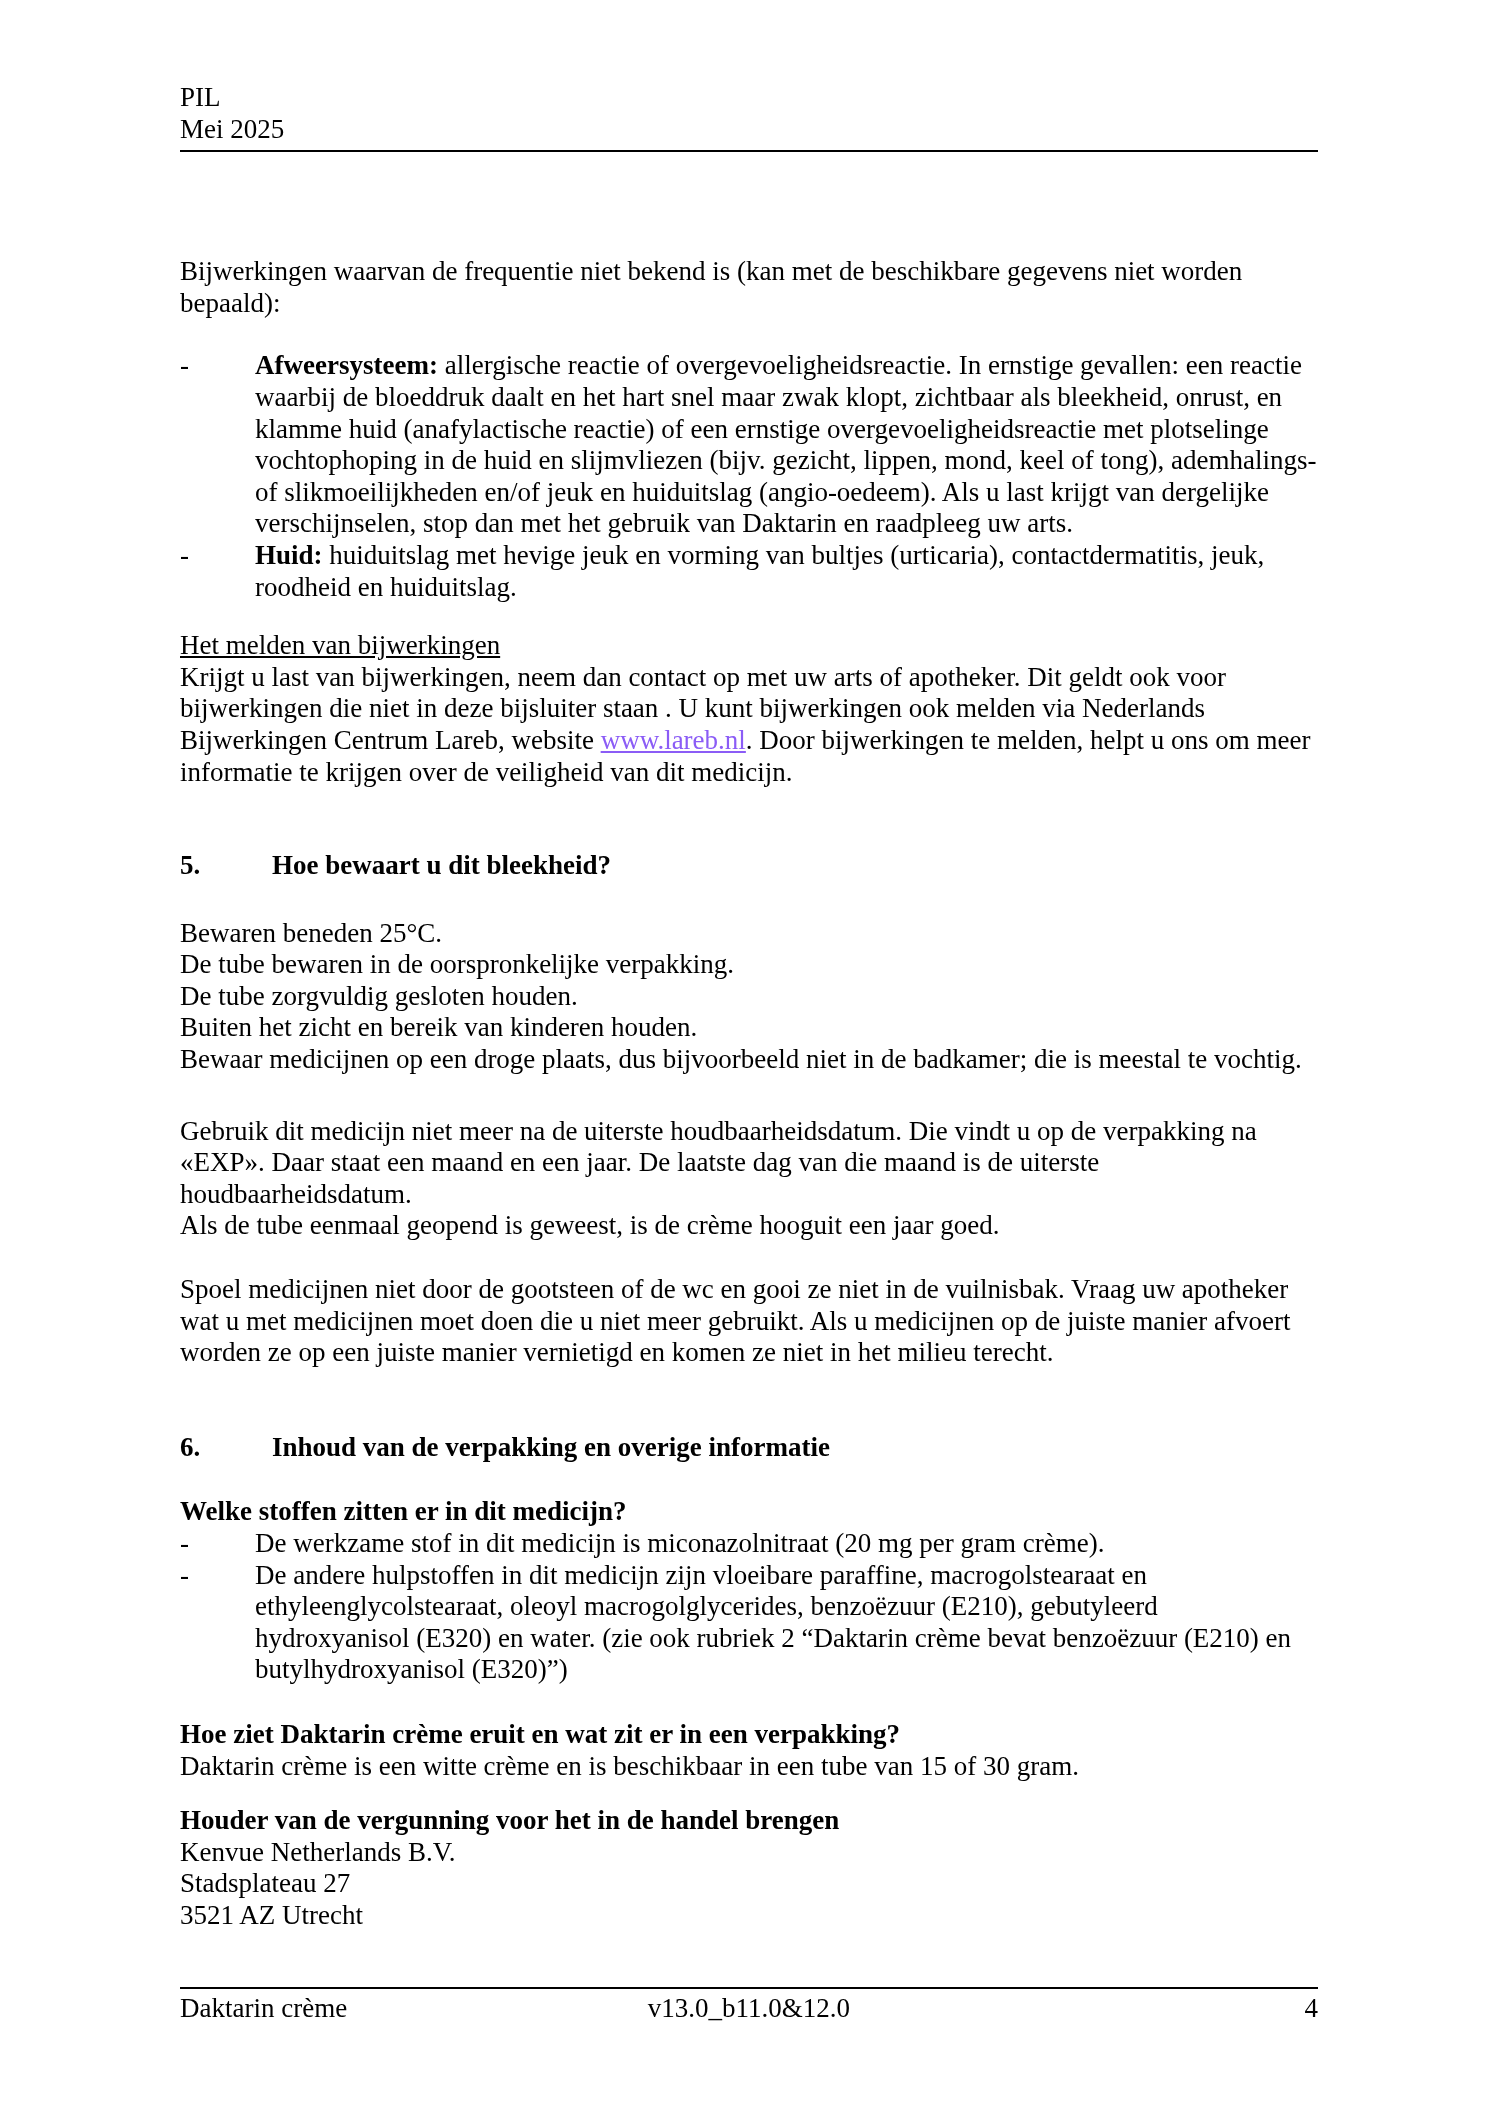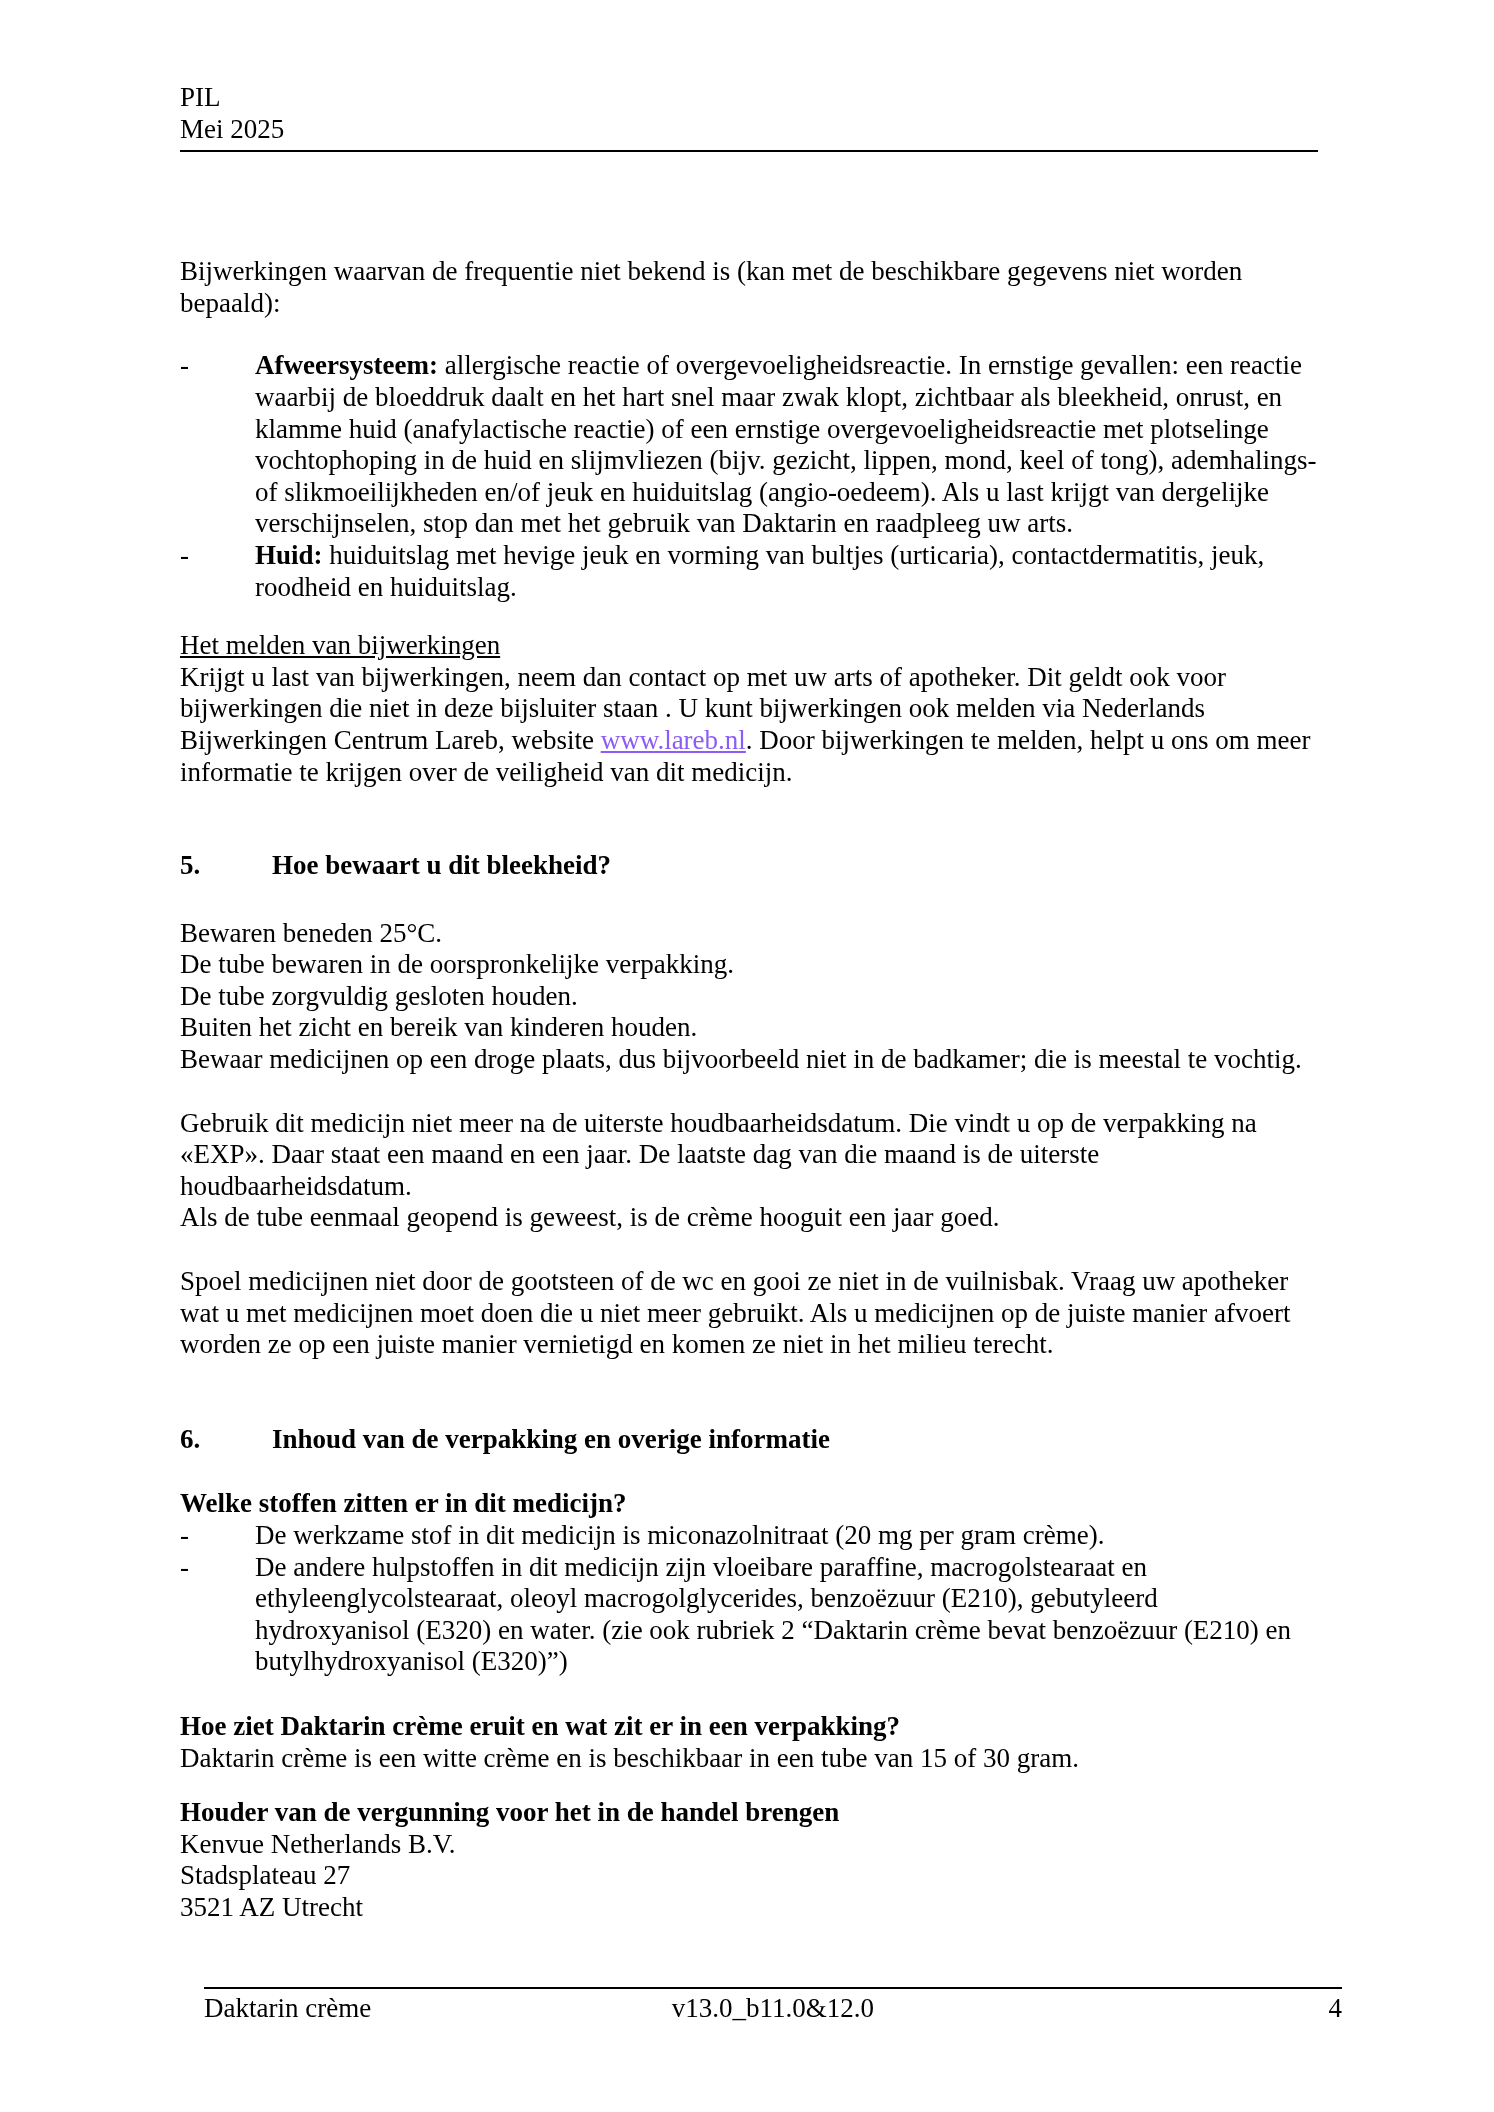--- a/index.html
+++ b/index.html
@@ -24,29 +24,29 @@
   .list { margin-top:31px; }
   .li { position:relative; padding-left:75px; }
   .li .dash { position:absolute; left:0; top:0; }
   .b { font-weight:bold; }
   .rep-head { margin-top:27px; text-decoration:underline; }
   a.link { color:#8b5cf6; text-decoration:underline; cursor:pointer; }
   .sec-head { margin-top:62px; font-weight:bold; }
   .sec-head .num { display:inline-block; width:92px; }
   .sec-head-6 { margin-top:63px; }
   .storage { margin-top:36px; }
-  .p-expiry { margin-top:32px; }
+  .p-expiry { margin-top:40px; }
   .p-disposal { margin-top:32px; }
   .sub-head { font-weight:bold; }
   .m33 { margin-top:33px; }
   .m31 { margin-top:23px; }
   .footer {
     position:absolute; left:180px; width:1138px; top:1987px;
     border-top:2px solid #000;
-    display:flex; padding-top:4px;margin-left:24px;
+    display:flex; padding-top:4px;
   }
   .footer .fl { flex:1; text-align:left; }
   .footer .fc { flex:1; text-align:center; }
   .footer .fr { flex:1; text-align:right; }
 </style>
 </head>
 <body>
 
 <div class="page">
   <div class="content">

